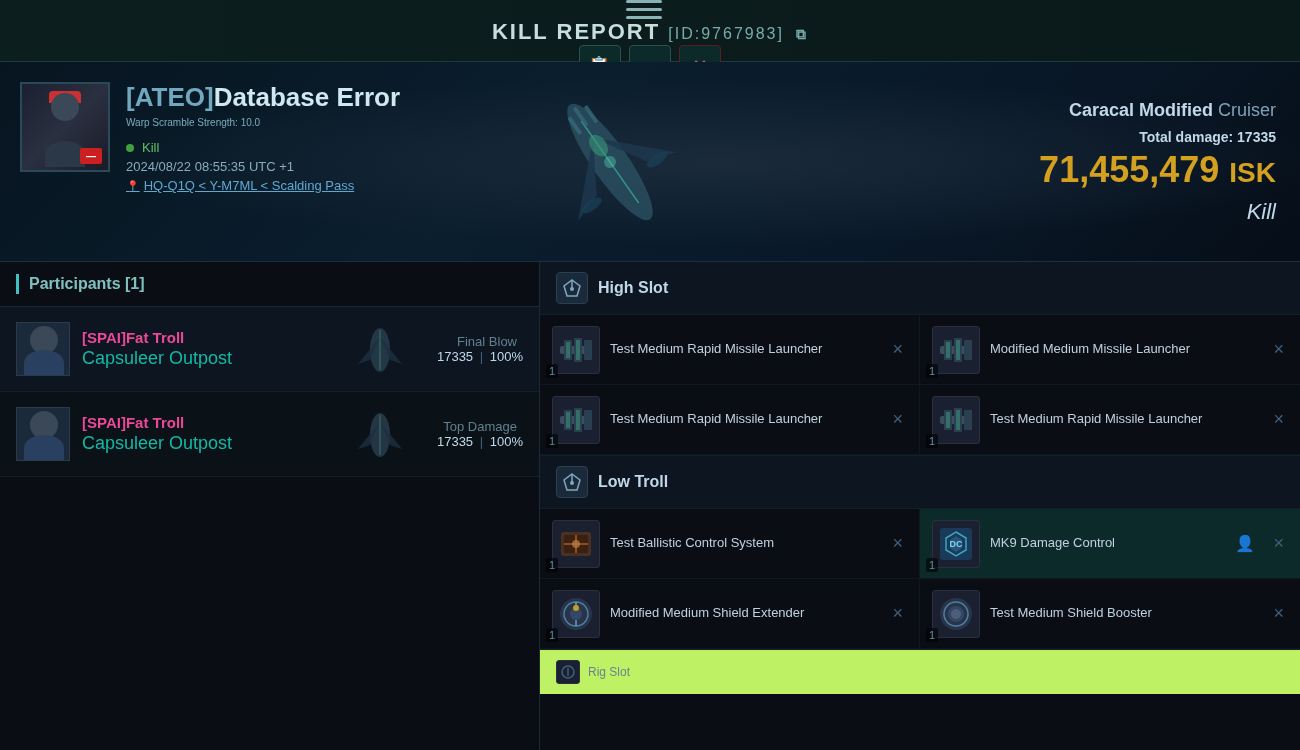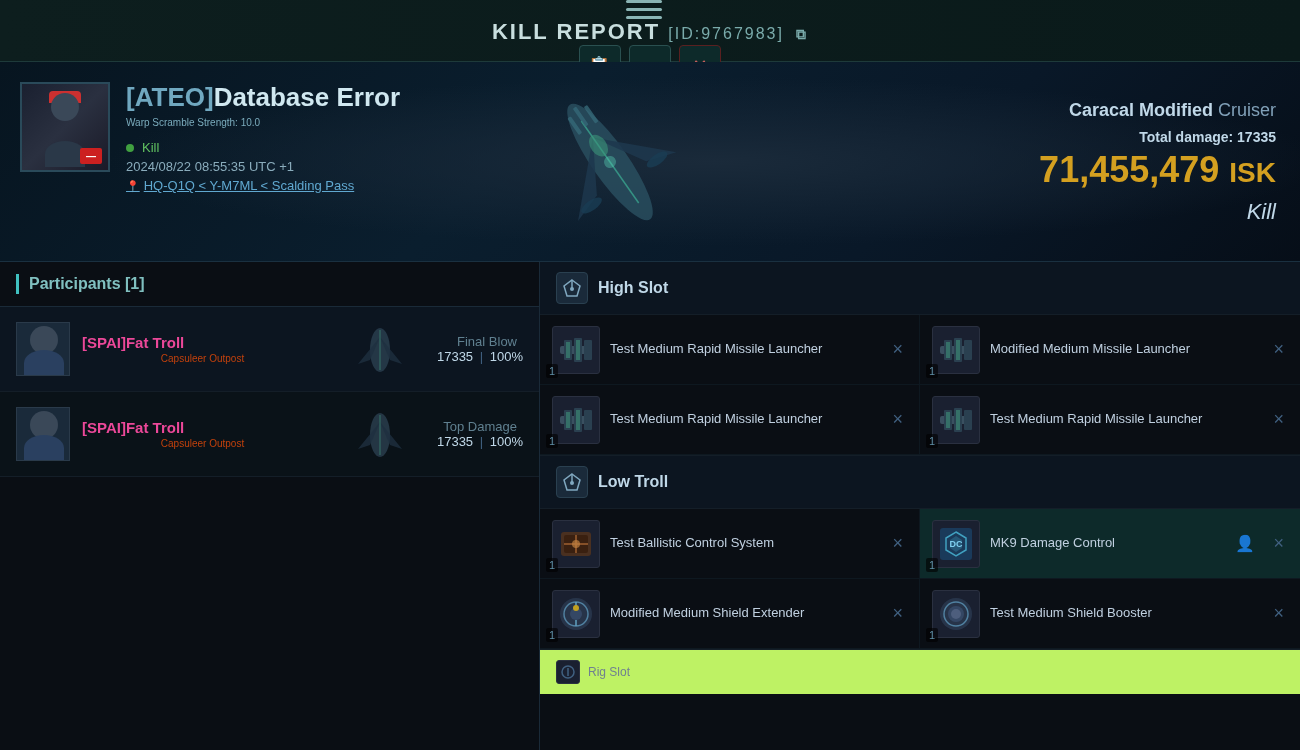--- a/index.html
+++ b/index.html
@@ -290,24 +290,23 @@
     }
     .participant-info {
       flex: 1;
     }
     .participant-name {
       font-size: 15px;
       color: #ec4899;
       font-weight: bold;
     }
     .participant-org {
-      font-size: 10px;
-      color: #c2410c;
+      font-size: 18px;
+      color: #14b8a6;
       margin-top: 2px;
-      text-align: center;
     }
     .participant-stats {
       text-align: right;
       font-size: 13px;
       color: #8aa8c0;
     }
     .participant-stats .stat-label {
       color: #608090;
       margin-right: 6px;
     }

